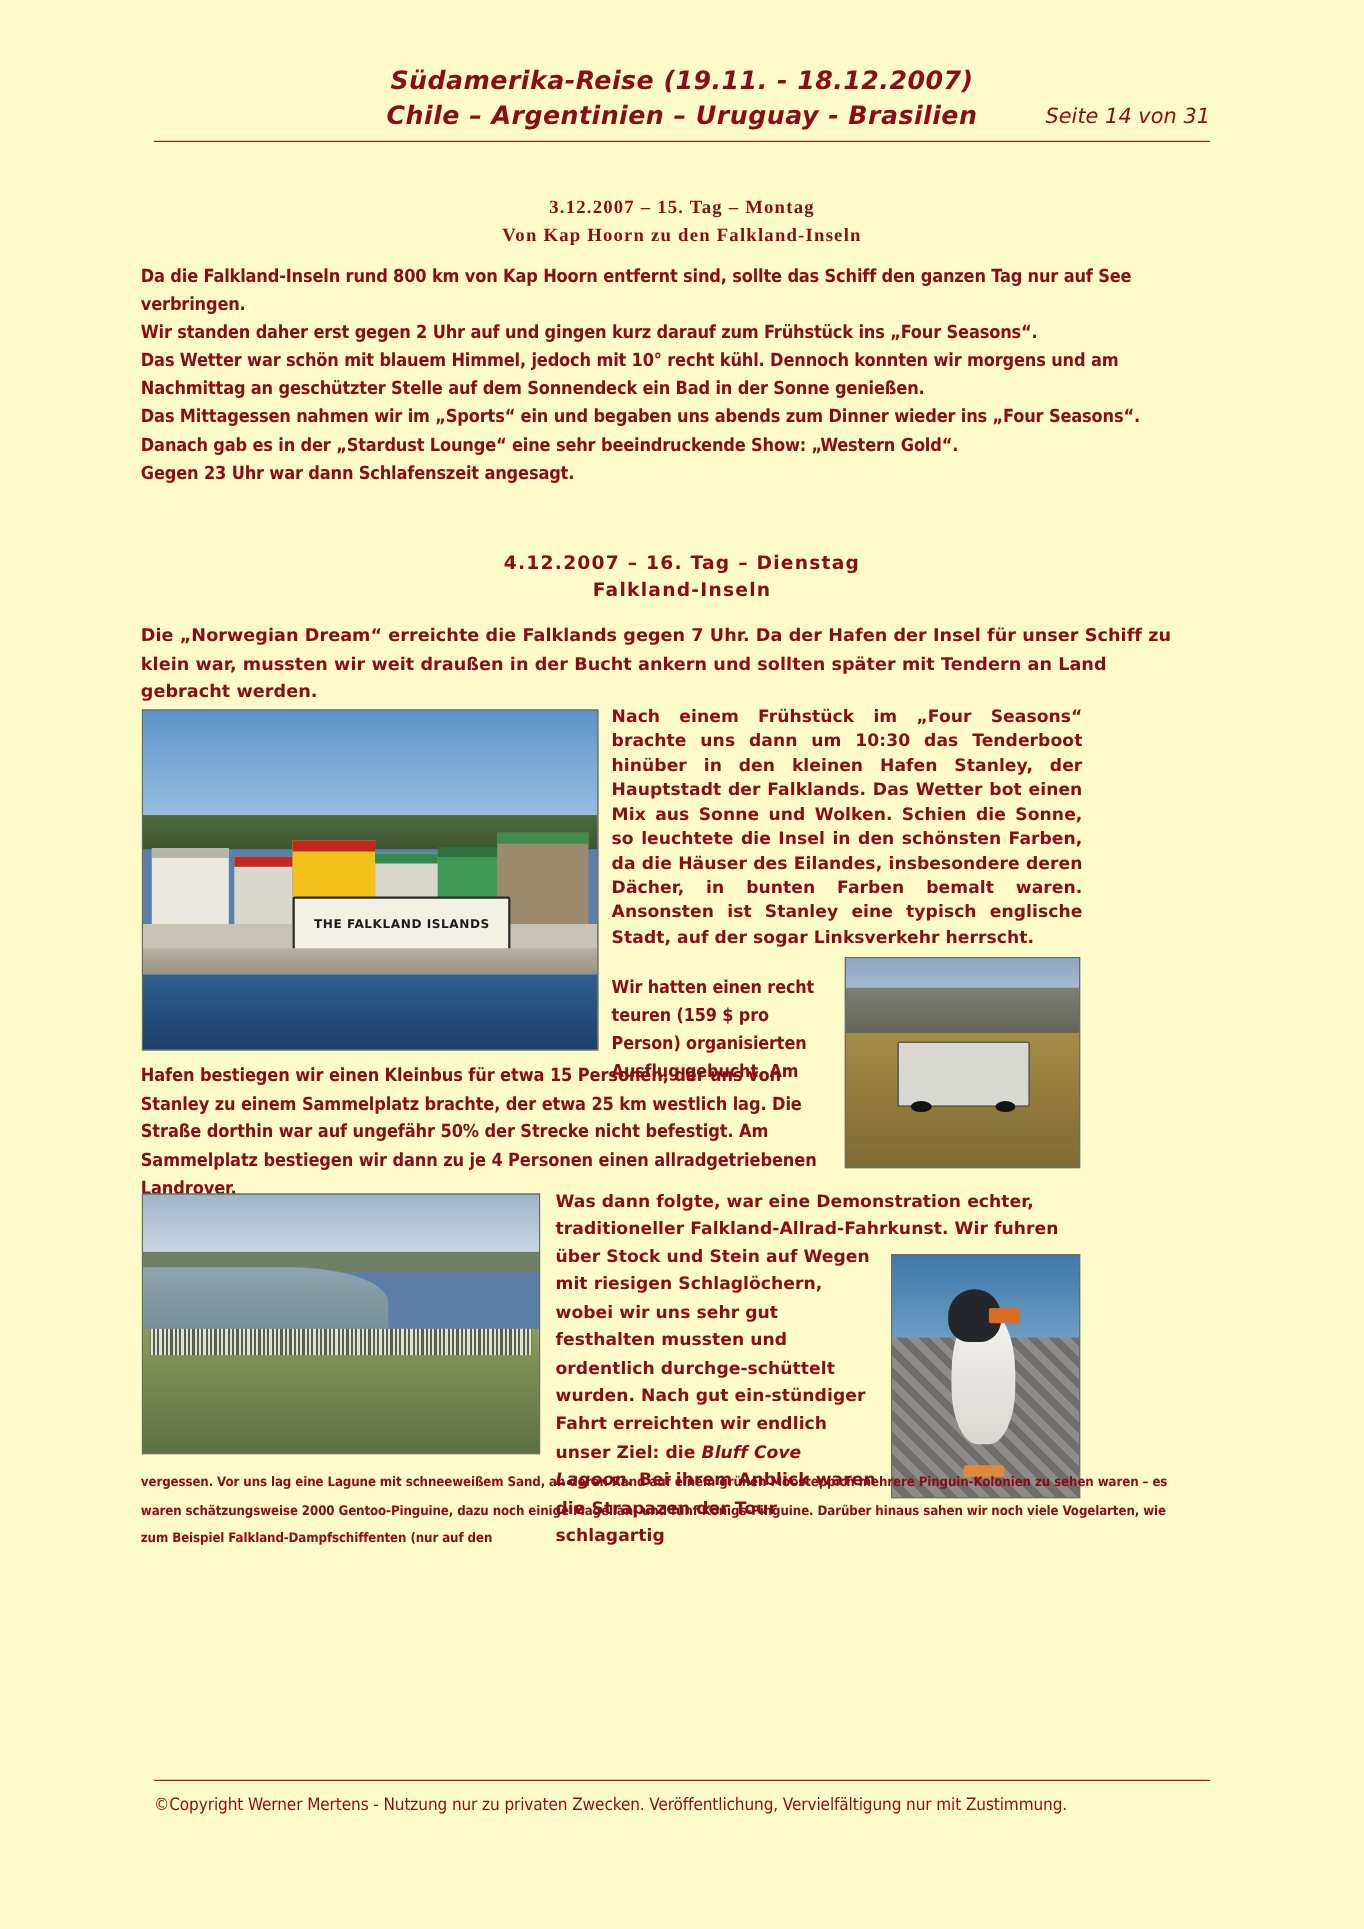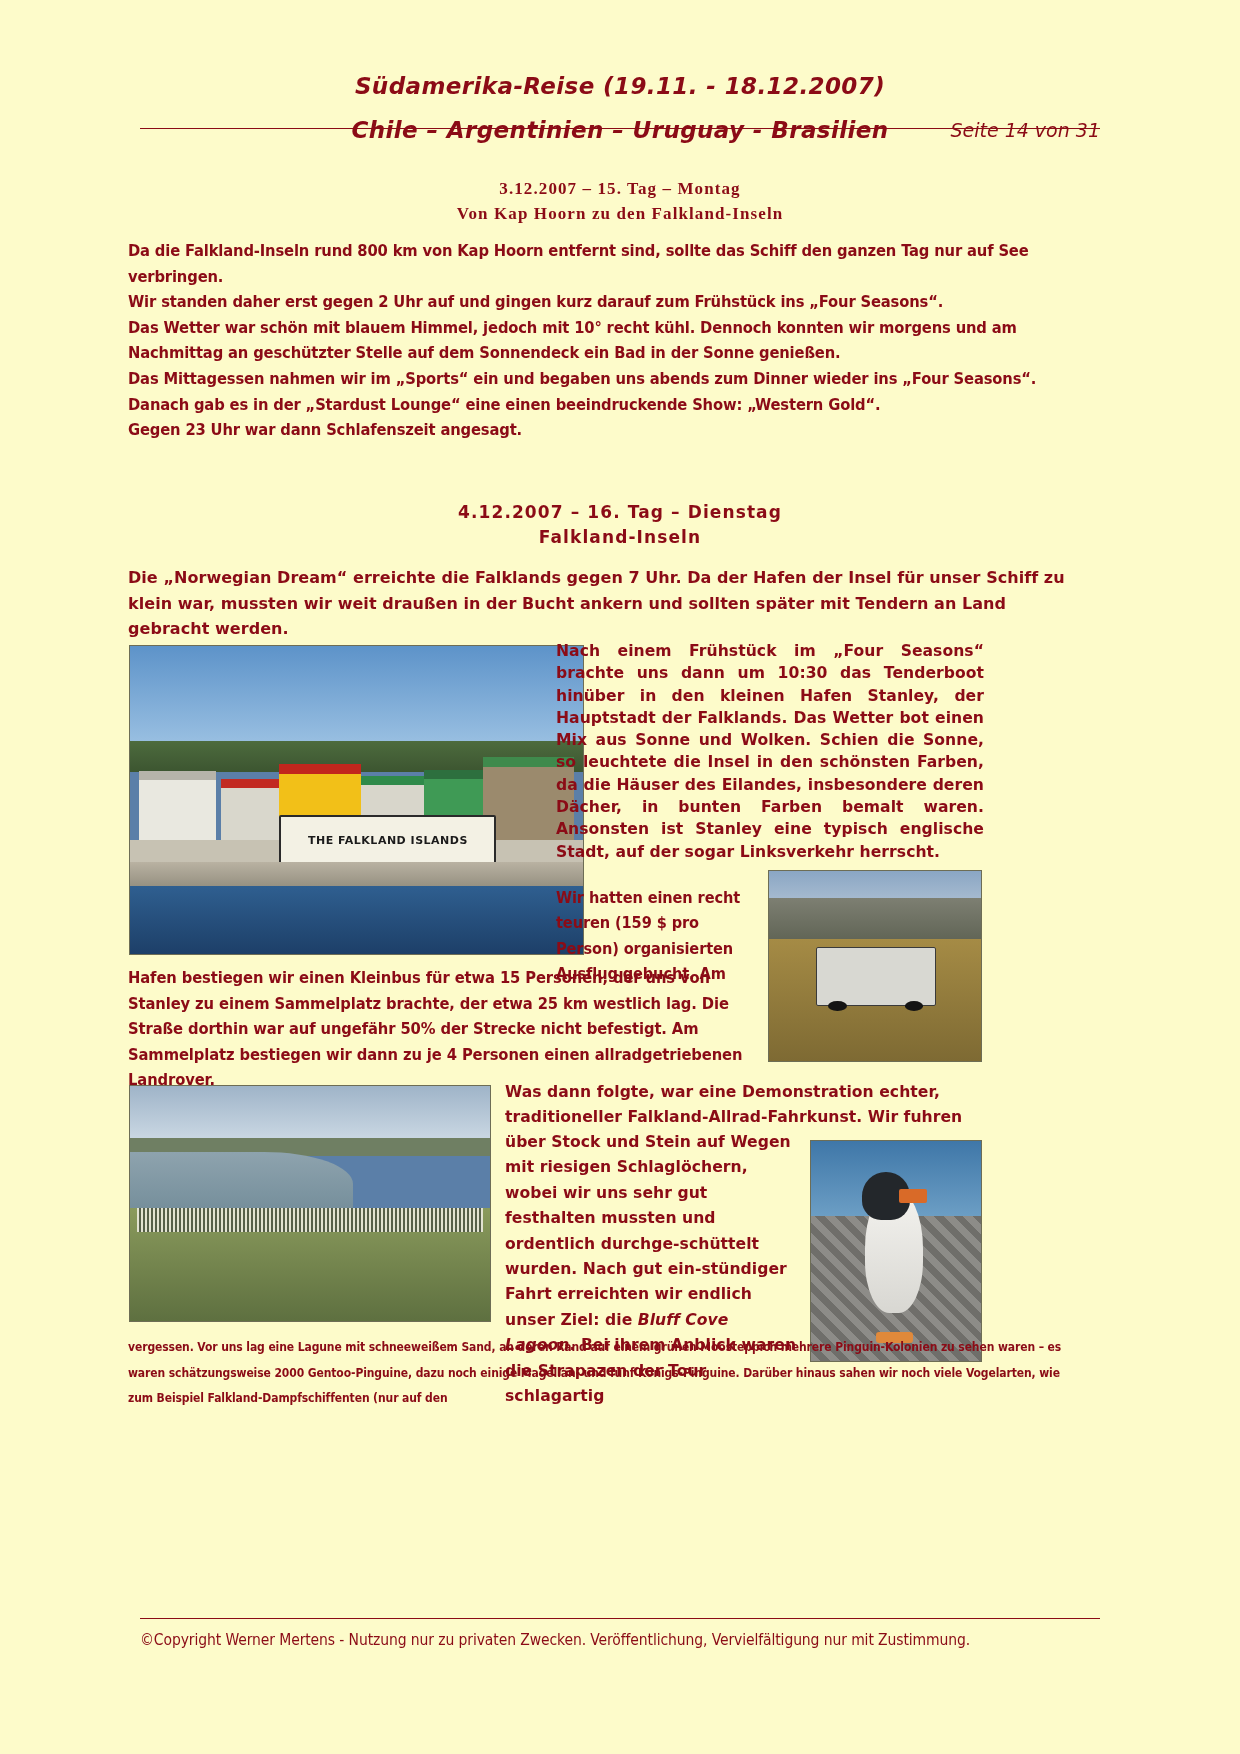--- a/index.html
+++ b/index.html
@@ -32,21 +32,20 @@
   }
   .header-line1, .header-line2 {
     font-family: "DejaVu Sans", sans-serif;
     font-style: italic;
     font-weight: bold;
     font-size: 23px;
     letter-spacing: .4px;
     color: #8b0b16;
     line-height: 32px;
     white-space: nowrap;
-    margin-top: 12px;
   }
   .header-line2-wrap {
     position: relative;
     height: 32px;
   }
   .header-page {
     position: absolute;
     right: 0;
     top: 0;
     font-family: "DejaVu Sans", sans-serif;
@@ -115,21 +114,20 @@
     position: absolute;
     overflow: hidden;
     background: #5b7fa8;
   }
   #img-stanley {
     left: 129px;
     top: 645px;
     width: 413px;
     height: 308px;
     border: 1px solid #6d6d55;
-    padding-left: 40px;
   }
   #img-landrover {
     left: 768px;
     top: 870px;
     width: 212px;
     height: 190px;
     border: 1px solid #6d6d55;
   }
   #img-lagoon {
     left: 129px;
@@ -318,21 +316,21 @@
   <div class="sect-title" id="sect1">
     <div>3.12.2007 – 15. Tag – Montag</div>
     <div>Von Kap Hoorn zu den Falkland-Inseln</div>
   </div>
 
   <div class="body-narrow" id="para1">
       <div>Da die Falkland-Inseln rund 800 km von Kap Hoorn entfernt sind, sollte das Schiff den ganzen Tag nur auf See verbringen.</div>
       <div>Wir standen daher erst gegen 2 Uhr auf und gingen kurz darauf zum Frühstück ins „Four Seasons“.</div>
       <div>Das Wetter war schön mit blauem Himmel, jedoch mit 10° recht kühl. Dennoch konnten wir morgens und am Nachmittag an geschützter Stelle auf dem Sonnendeck ein Bad in der Sonne genießen.</div>
       <div>Das Mittagessen nahmen wir im „Sports“ ein und begaben uns abends zum Dinner wieder ins „Four Seasons“.</div>
-      <div>Danach gab es in der „Stardust Lounge“ eine einen beeindruckende Show: „Western Gold“.</div>
+      <div>Danach gab es in der „Stardust Lounge“ eine sehr beeindruckende Show: „Western Gold“.</div>
       <div>Gegen 23 Uhr war dann Schlafenszeit angesagt.</div>
     </div>
 
   <div class="sect-title" id="sect2">
     <div>4.12.2007 – 16. Tag – Dienstag</div>
     <div>Falkland-Inseln</div>
   </div>
 
   <div id="para2-intro">Die „Norwegian Dream“ erreichte die Falklands gegen 7 Uhr. Da der Hafen der Insel für unser Schiff zu klein war, mussten wir weit draußen in der Bucht ankern und sollten später mit Tendern an Land gebracht werden.</div>
 

